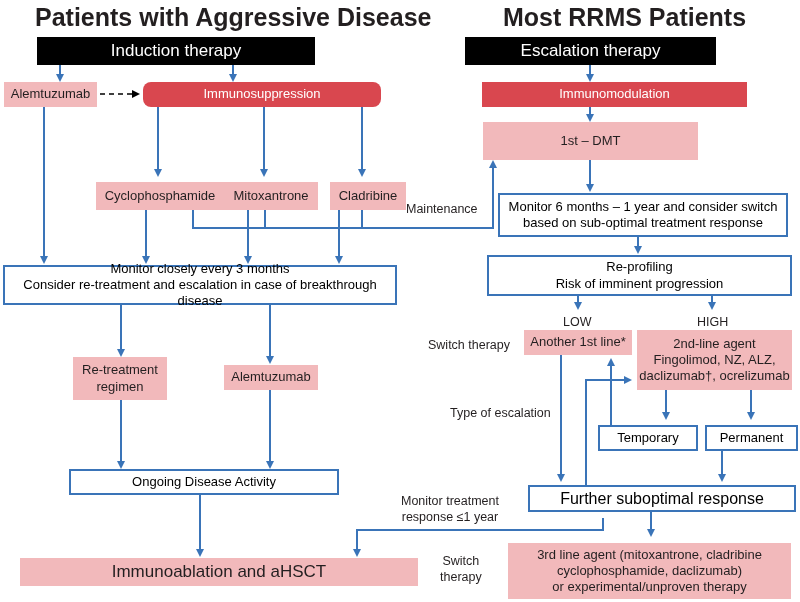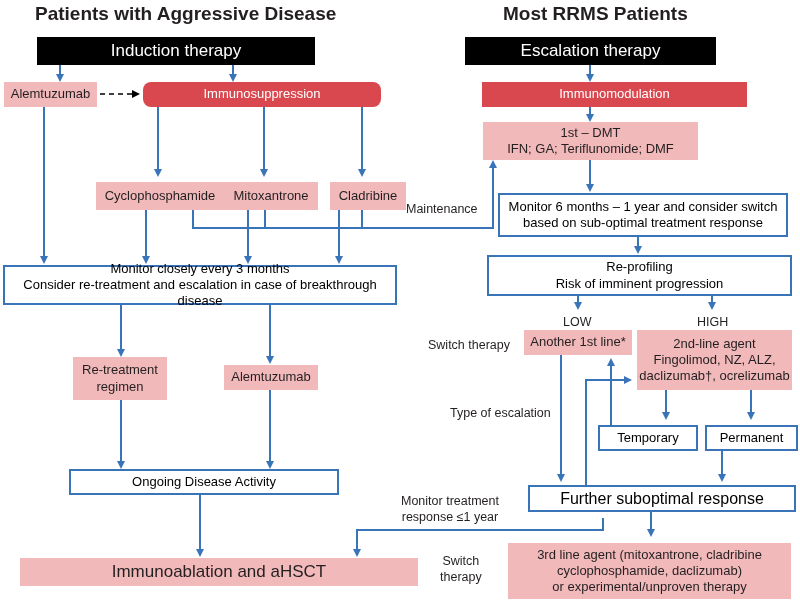--- a/index.html
+++ b/index.html
@@ -4,21 +4,21 @@
 <style>
   html,body{margin:0;padding:0;background:#fff;}
   body{width:800px;height:602px;position:relative;overflow:hidden;font-family:"Liberation Sans",sans-serif;color:#231f20;}
   svg{position:absolute;left:0;top:0;}
   .node{position:absolute;box-sizing:border-box;display:flex;align-items:center;justify-content:center;text-align:center;line-height:1.25;white-space:pre-line;}
   .black{background:#000;color:#fff;font-size:17px;}
   .red{background:#d9474f;color:#fff;font-size:13px;}
   .pink{background:#f2b9bb;color:#231f20;font-size:13px;}
   .outline{background:#fff;border:2px solid #3a74b8;color:#000000;font-size:13px;}
   .label{position:absolute;font-size:12.5px;color:#231f20;text-align:center;white-space:pre-line;line-height:1.3;}
-  .heading{position:absolute;font-weight:bold;font-size:19px;}
+  .heading{position:absolute;font-weight:bold;font-size:25px;}
 </style>
 </head>
 <body>
 
 <svg width="800" height="602" viewBox="0 0 800 602">
   <defs>
     <marker id="ah" markerWidth="8" markerHeight="8" refX="6" refY="4" orient="auto" markerUnits="userSpaceOnUse">
       <path d="M0,0 L8,4 L0,8 Z" fill="#3a74b8"></path>
     </marker>
     <marker id="ahk" markerWidth="8" markerHeight="8" refX="6" refY="4" orient="auto" markerUnits="userSpaceOnUse">
@@ -77,21 +77,20 @@
 <div class="node pink" style="left:73px;top:357px;width:94px;height:43px;">Re-treatment
 regimen</div>
 <div class="node pink" style="left:224px;top:365px;width:94px;height:25px;">Alemtuzumab</div>
 <div class="node outline" style="left:69px;top:469px;width:270px;height:26px;">Ongoing Disease Activity</div>
 <div class="node pink" style="left:20px;top:558px;width:398px;height:28px;font-size:17px;">Immunoablation and aHSCT</div>
 
 <div class="node black" style="left:465px;top:37px;width:251px;height:28px;">Escalation therapy</div>
 <div class="node red" style="left:482px;top:82px;width:265px;height:25px;">Immunomodulation</div>
 <div class="node pink" style="left:483px;top:122px;width:215px;height:38px;flex-direction:column;">
   <span>1st – DMT</span>
-  <span>IFN; GA; Teriflunomide; DMF</span>
 </div>
 <div class="node outline" style="left:498px;top:193px;width:290px;height:44px;">Monitor 6 months – 1 year and consider switch
 based on sub-optimal treatment response</div>
 <div class="node outline" style="left:487px;top:255px;width:305px;height:41px;">Re-profiling
 Risk of imminent progression</div>
 <div class="label" style="left:563px;top:314px;">LOW</div>
 <div class="label" style="left:697px;top:314px;">HIGH</div>
 <div class="node pink" style="left:524px;top:330px;width:108px;height:25px;">Another 1st line*</div>
 <div class="node pink" style="left:637px;top:330px;width:155px;height:60px;">2nd-line agent
 Fingolimod, NZ, ALZ,

